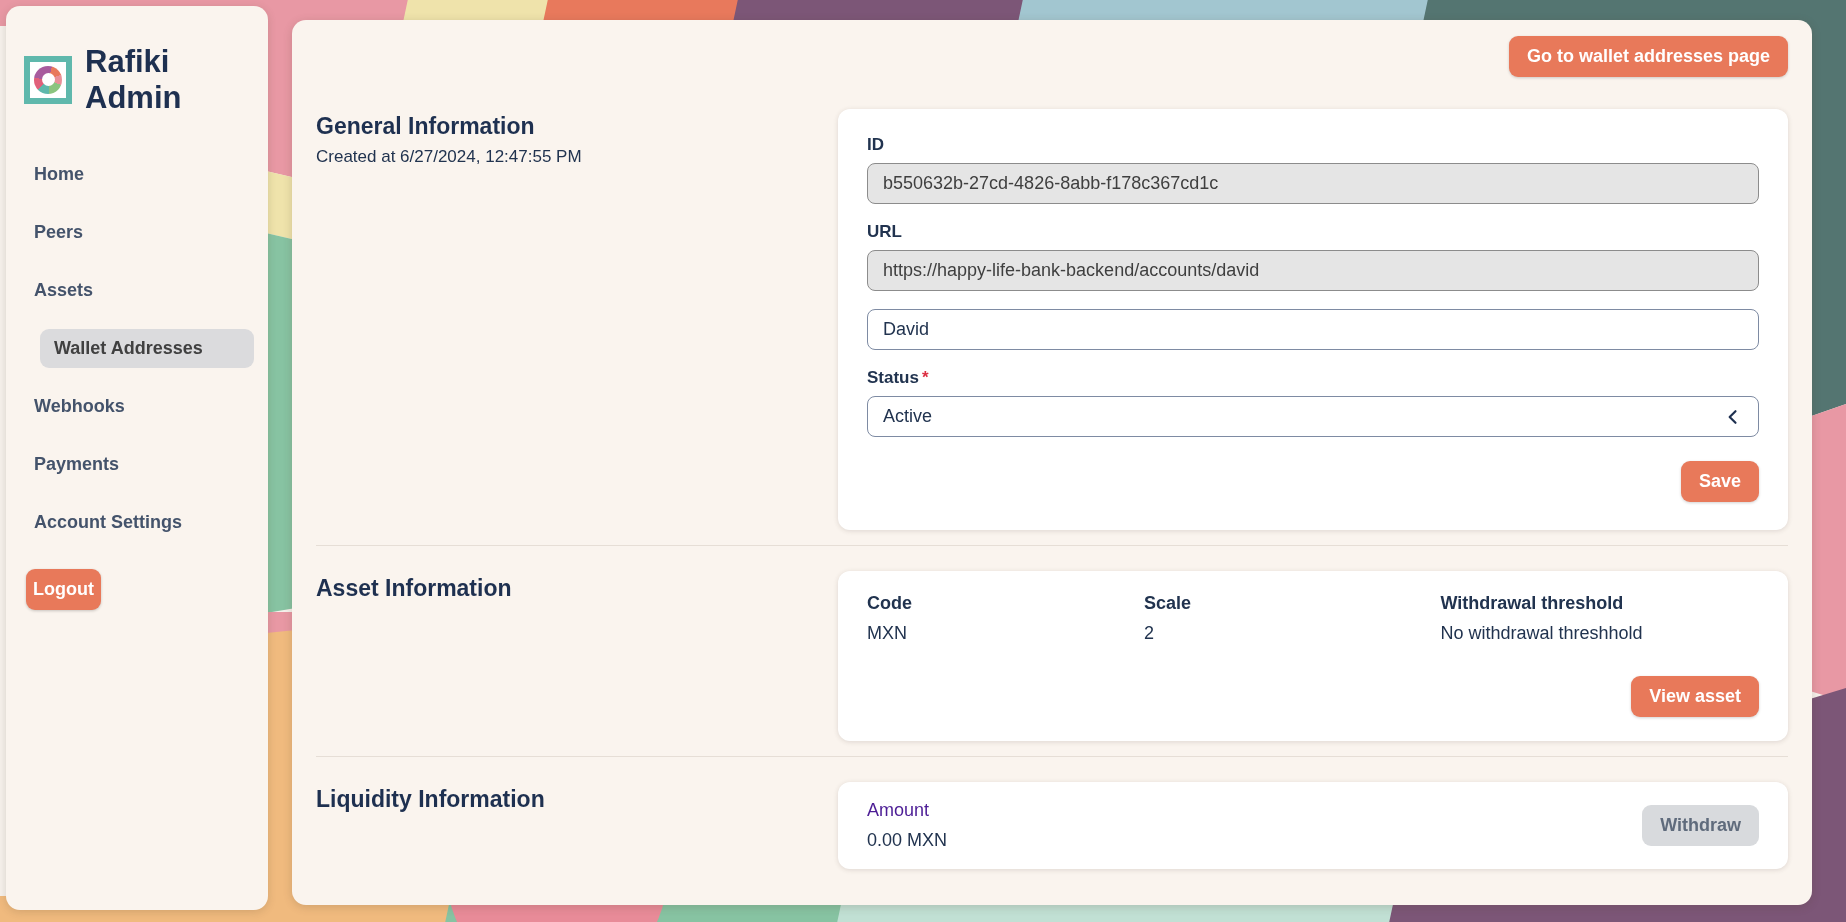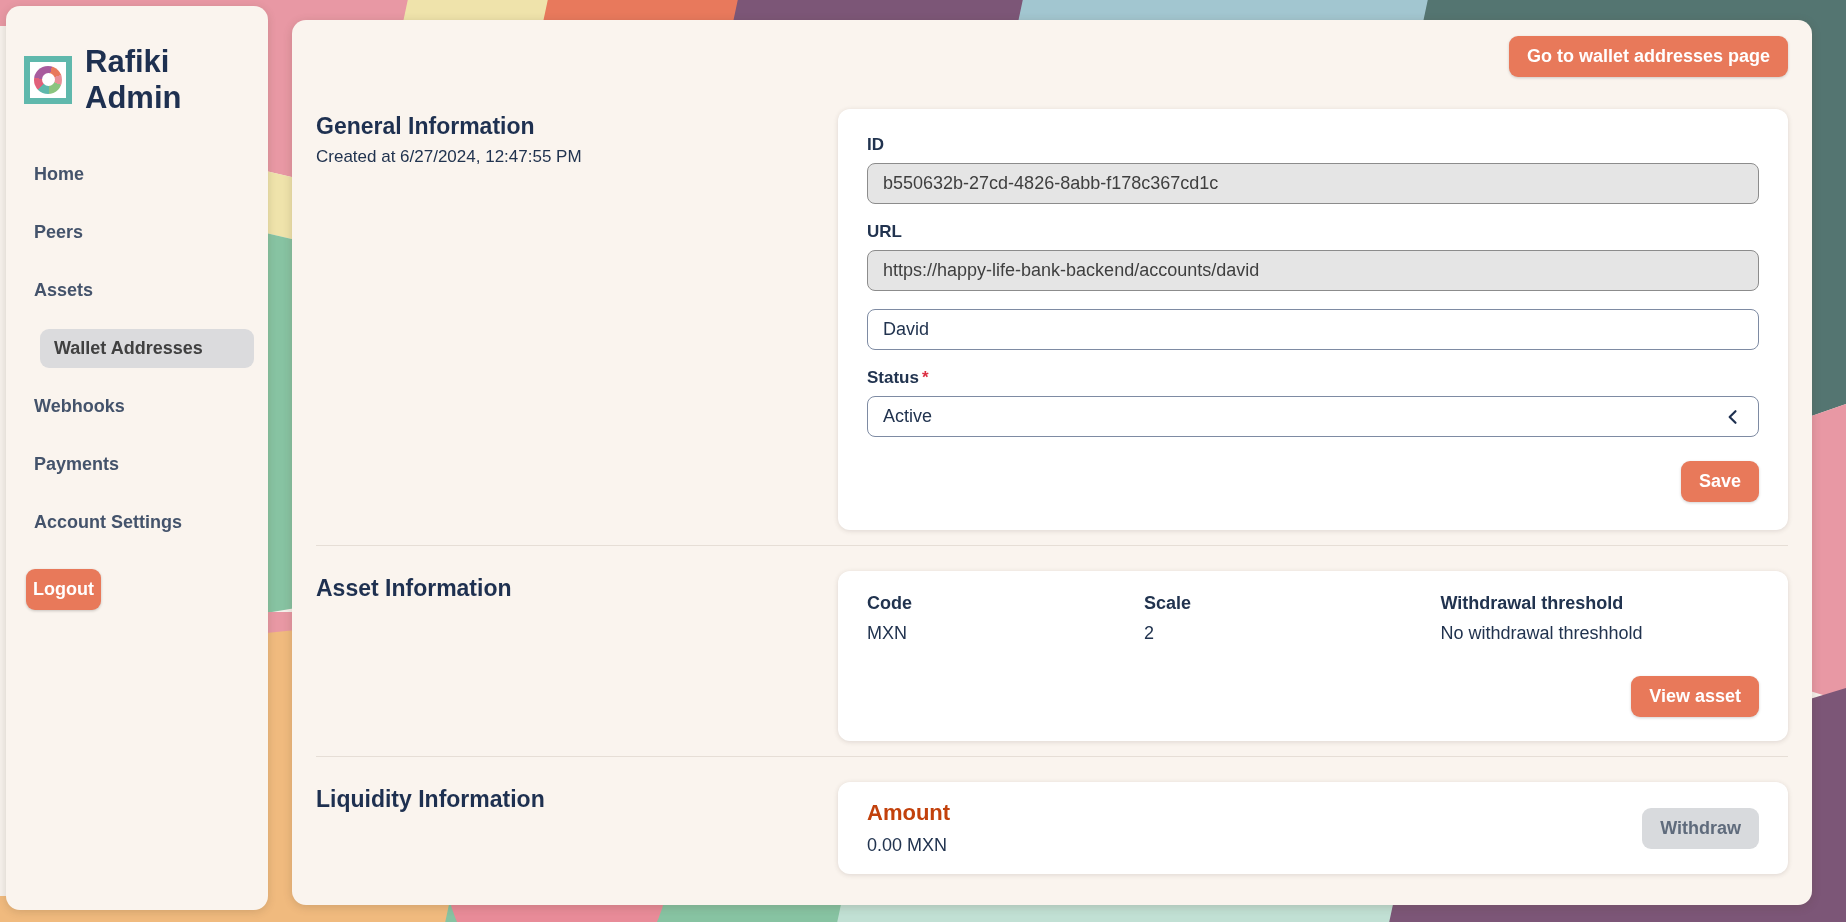--- a/index.html
+++ b/index.html
@@ -108,21 +108,21 @@
 
   .divider { border: none; border-top: 1px solid #e6ded6; margin: 15px 0 25px 0; }
 
   .asset-card { padding: 22px 29px 24px 29px; }
   .asset-cols { display: grid; grid-template-columns: 1fr 1.07fr 1.15fr; }
   .asset-col .col-label { font-size: 18px; font-weight: 700; color: #21334f; }
   .asset-col .col-value { font-size: 18px; margin-top: 9px; color: #21334f; }
   .asset-card .actions { margin-top: 32px; }
 
   .liquidity-card { padding: 18px 29px; display: flex; align-items: center; justify-content: space-between; }
-  .liq-label { font-size: 22px; font-weight: 700; color: #c2410c; }
+  .liq-label { font-size: 18px; font-weight: 400; color: #4c1d95; }
   .liq-value { font-size: 18px; margin-top: 9px; color: #21334f; }
 
   .chevron-left-icon { display: inline-flex; }
 </style>
 </head>
 <body>
 
 <div class="bg">
   <div class="band-top">
     <div class="seg" style="left:-20px;width:430px;background:#e898a4;"></div>

